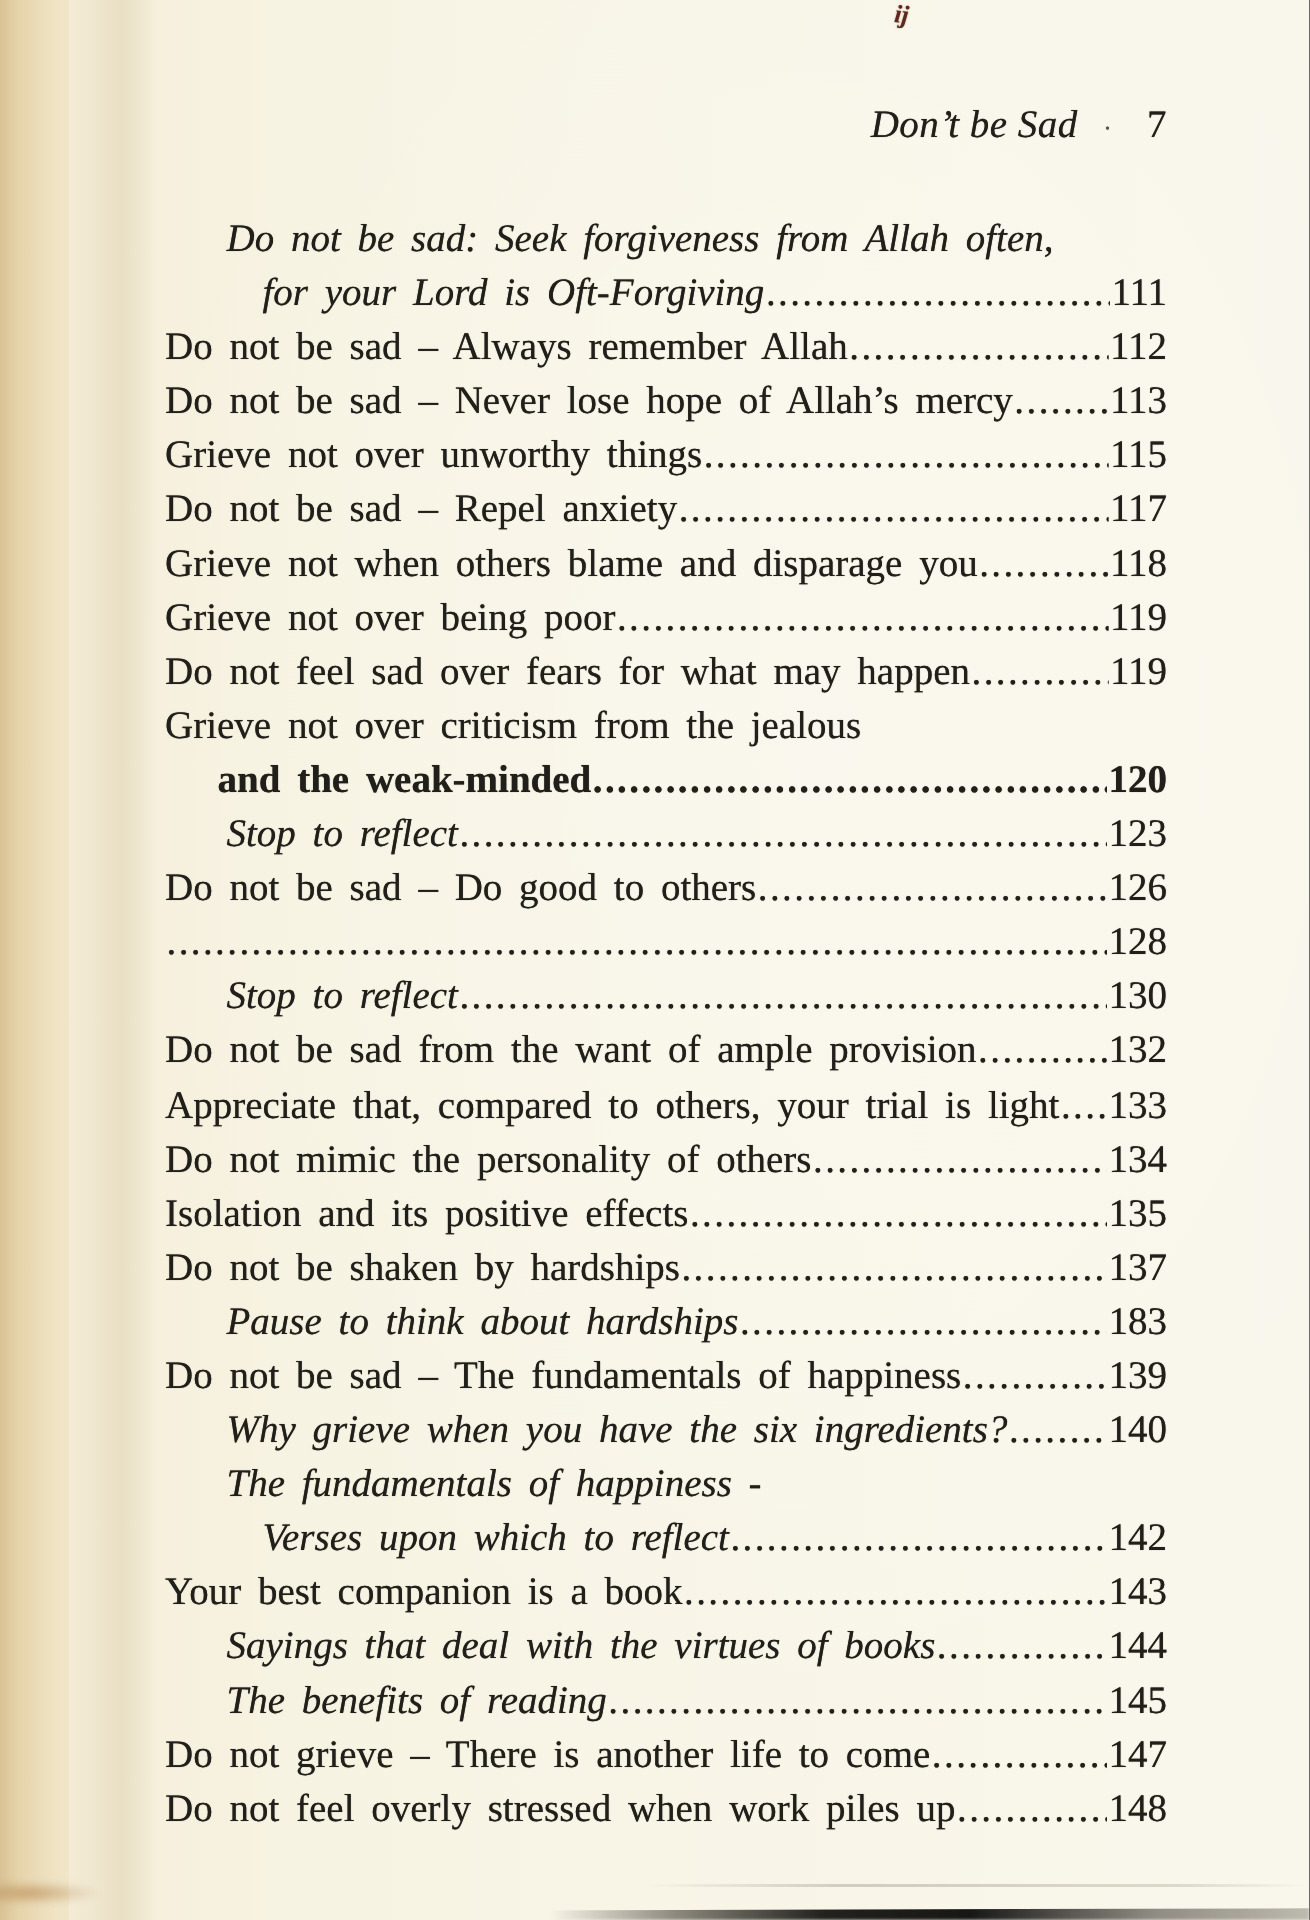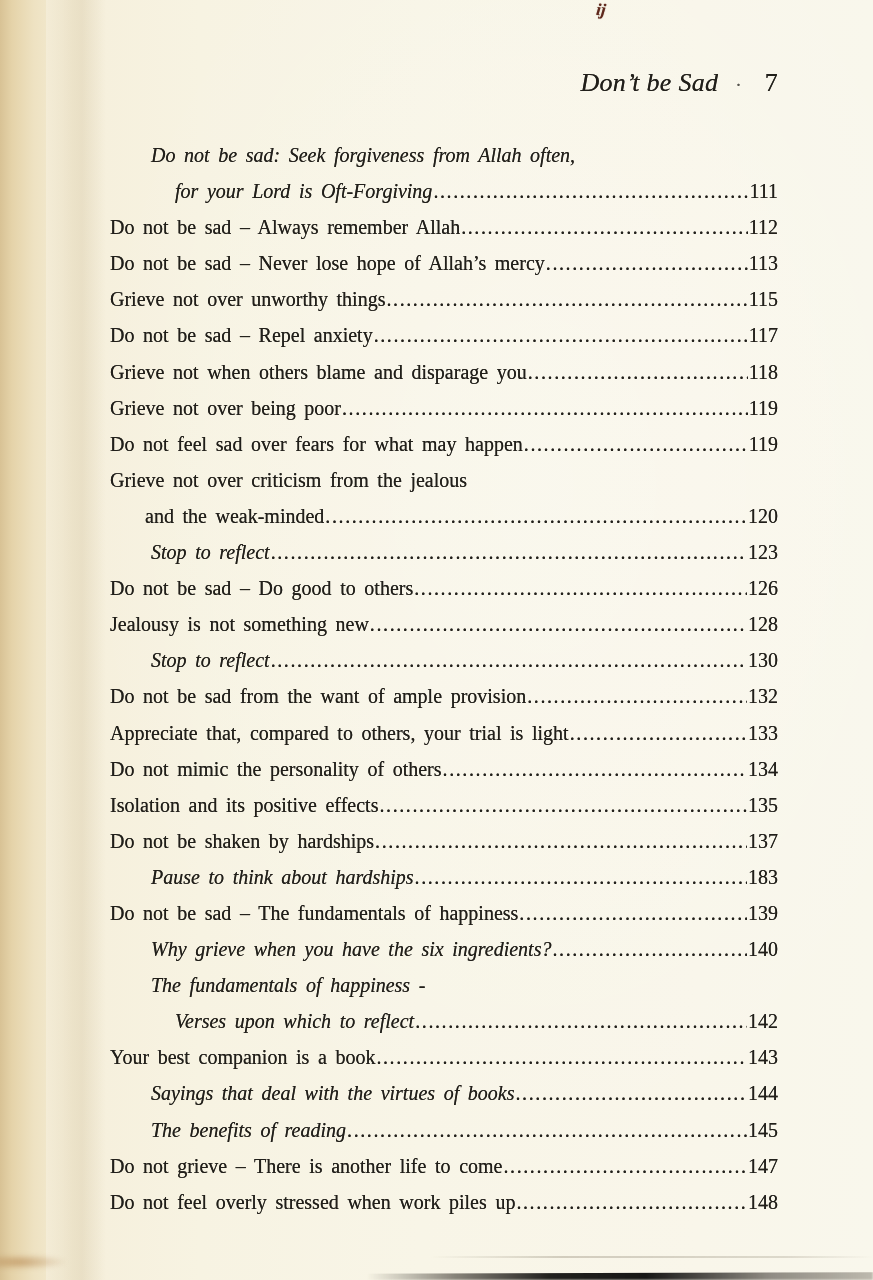--- a/index.html
+++ b/index.html
@@ -56,32 +56,32 @@
     margin: 0 9px 0 17px;
     font-size: 18px;
     opacity: 0.75;
   }
   .header .pagenum { margin-left: 14px; }
 
   .toc {
     position: absolute;
     left: 110px; top: 144px;
     width: 668px;
-    font-size: 20px;
+    font-size: 26px;
     text-shadow: 0 0 0.5px rgba(33,31,26,0.85);
   }
   .row {
     display: flex;
     align-items: baseline;
     height: 36.1px;
     word-spacing: 0.18em;
     white-space: nowrap;
   }
   .row.italic .label { font-style: italic; }
-  .row.indent-1 { padding-left: 35px; }
+  .row.indent-1 { padding-left: 35px; font-weight: bold; }
   .row.indent-2 { padding-left: 41px; }
   .row.indent-3 { padding-left: 65px; }
   .label { flex: 0 0 auto; }
   .dots {
     flex: 1 1 auto;
     overflow: hidden;
     margin: 0 1px;
     letter-spacing: 1.6px;
     word-spacing: 0;
   }
@@ -188,21 +188,20 @@
       <span class="label">Stop to reflect</span>
       <span class="dots"></span>
       <span class="num">123</span>
     </div>
       <div class="row">
       <span class="label">Do not be sad – Do good to others</span>
       <span class="dots"></span>
       <span class="num">126</span>
     </div>
       <div class="row">
-      <span class="label">Jealousy is not something new</span>
       <span class="dots"></span>
       <span class="num">128</span>
     </div>
       <div class="row indent-2 italic">
       <span class="label">Stop to reflect</span>
       <span class="dots"></span>
       <span class="num">130</span>
     </div>
       <div class="row">
       <span class="label">Do not be sad from the want of ample provision</span>

